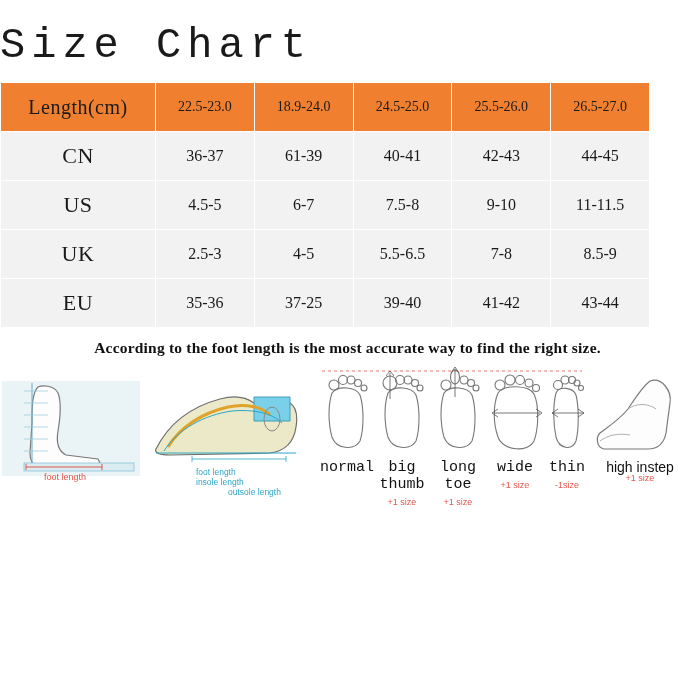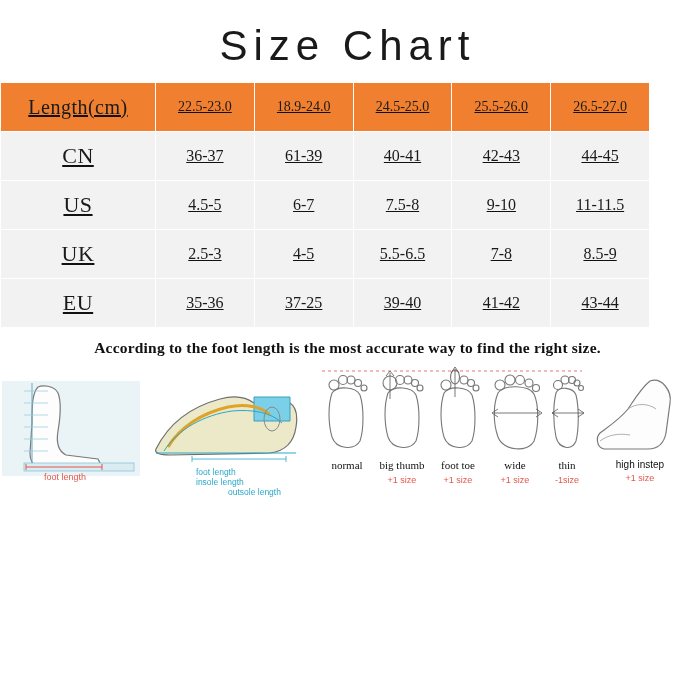--- a/index.html
+++ b/index.html
@@ -14,34 +14,33 @@
     color: #111;
     overflow: hidden;
   }
   .page {
     position: relative;
     width: 695px;
     height: 677px;
     background: #fff;
   }
   .title {
-    text-align: center;
-    font-family: Liberation Sans, sans-serif;
+    text-align: left;
+    font-family: Liberation Mono, monospace;
     font-size: 42px;
     font-weight: 400;
     letter-spacing: 6px;
     margin: 22px 0 12px 0;
     color: #1a1a1a;
   }
   table.size-chart {
     width: 650px;
     border-collapse: collapse;
     table-layout: fixed;
     font-family: "Liberation Serif", serif;
-    text-decoration: underline;
   }
   table.size-chart td {
     border: 1px solid #ffffff;
     height: 46px;
     text-align: center;
     vertical-align: middle;
     font-size: 16px;
     color: #1a1a1a;
   }
   td.row-head {
@@ -113,40 +112,40 @@
   .p2 .lbl3 { top: 124px; margin-left: 32px; }
   
   .p3 { left: 318px; width: 270px; height: 150px; }
   .foot-col {
     position: absolute;
     top: 96px;
     width: 54px;
     text-align: center;
   }
   .foot-col .nm {
-    font-family: Liberation Serif, serif;
-    font-size: 11px;
+    font-family: Liberation Mono, monospace;
+    font-size: 15px;
     color: #111;
     display: block;
   }
   .foot-col .adj {
     font-family: "Liberation Sans", sans-serif;
     font-size: 9px;
     color: #e2574c;
     display: block;
     margin-top: 4px;
   }
   
   .p4 { left: 592px; width: 100px; height: 150px; }
   .p4 .nm {
     position: absolute;
     top: 96px; left: 0; width: 96px;
     text-align: center;
     font-family: "Liberation Sans", sans-serif;
-    font-size: 10px;
+    font-size: 14px;
     color: #111;
   }
   .p4 .adj {
     position: absolute;
     top: 110px; left: 0; width: 96px;
     text-align: center;
     font-family: "Liberation Sans", sans-serif;
     font-size: 9px;
     color: #e2574c;
   }
@@ -295,21 +294,21 @@
       </svg>
       <div class="foot-col" style="left:2px;">
         <span class="nm">normal</span>
         <span class="adj"></span>
       </div>
       <div class="foot-col" style="left:57px;">
         <span class="nm">big thumb</span>
         <span class="adj">+1 size</span>
       </div>
       <div class="foot-col" style="left:113px;">
-        <span class="nm">foot toe</span>
+        <span class="nm">long toe</span>
         <span class="adj">+1 size</span>
       </div>
       <div class="foot-col" style="left:170px;">
         <span class="nm">wide</span>
         <span class="adj">+1 size</span>
       </div>
       <div class="foot-col" style="left:222px;">
         <span class="nm">thin</span>
         <span class="adj">-1size</span>
       </div>

